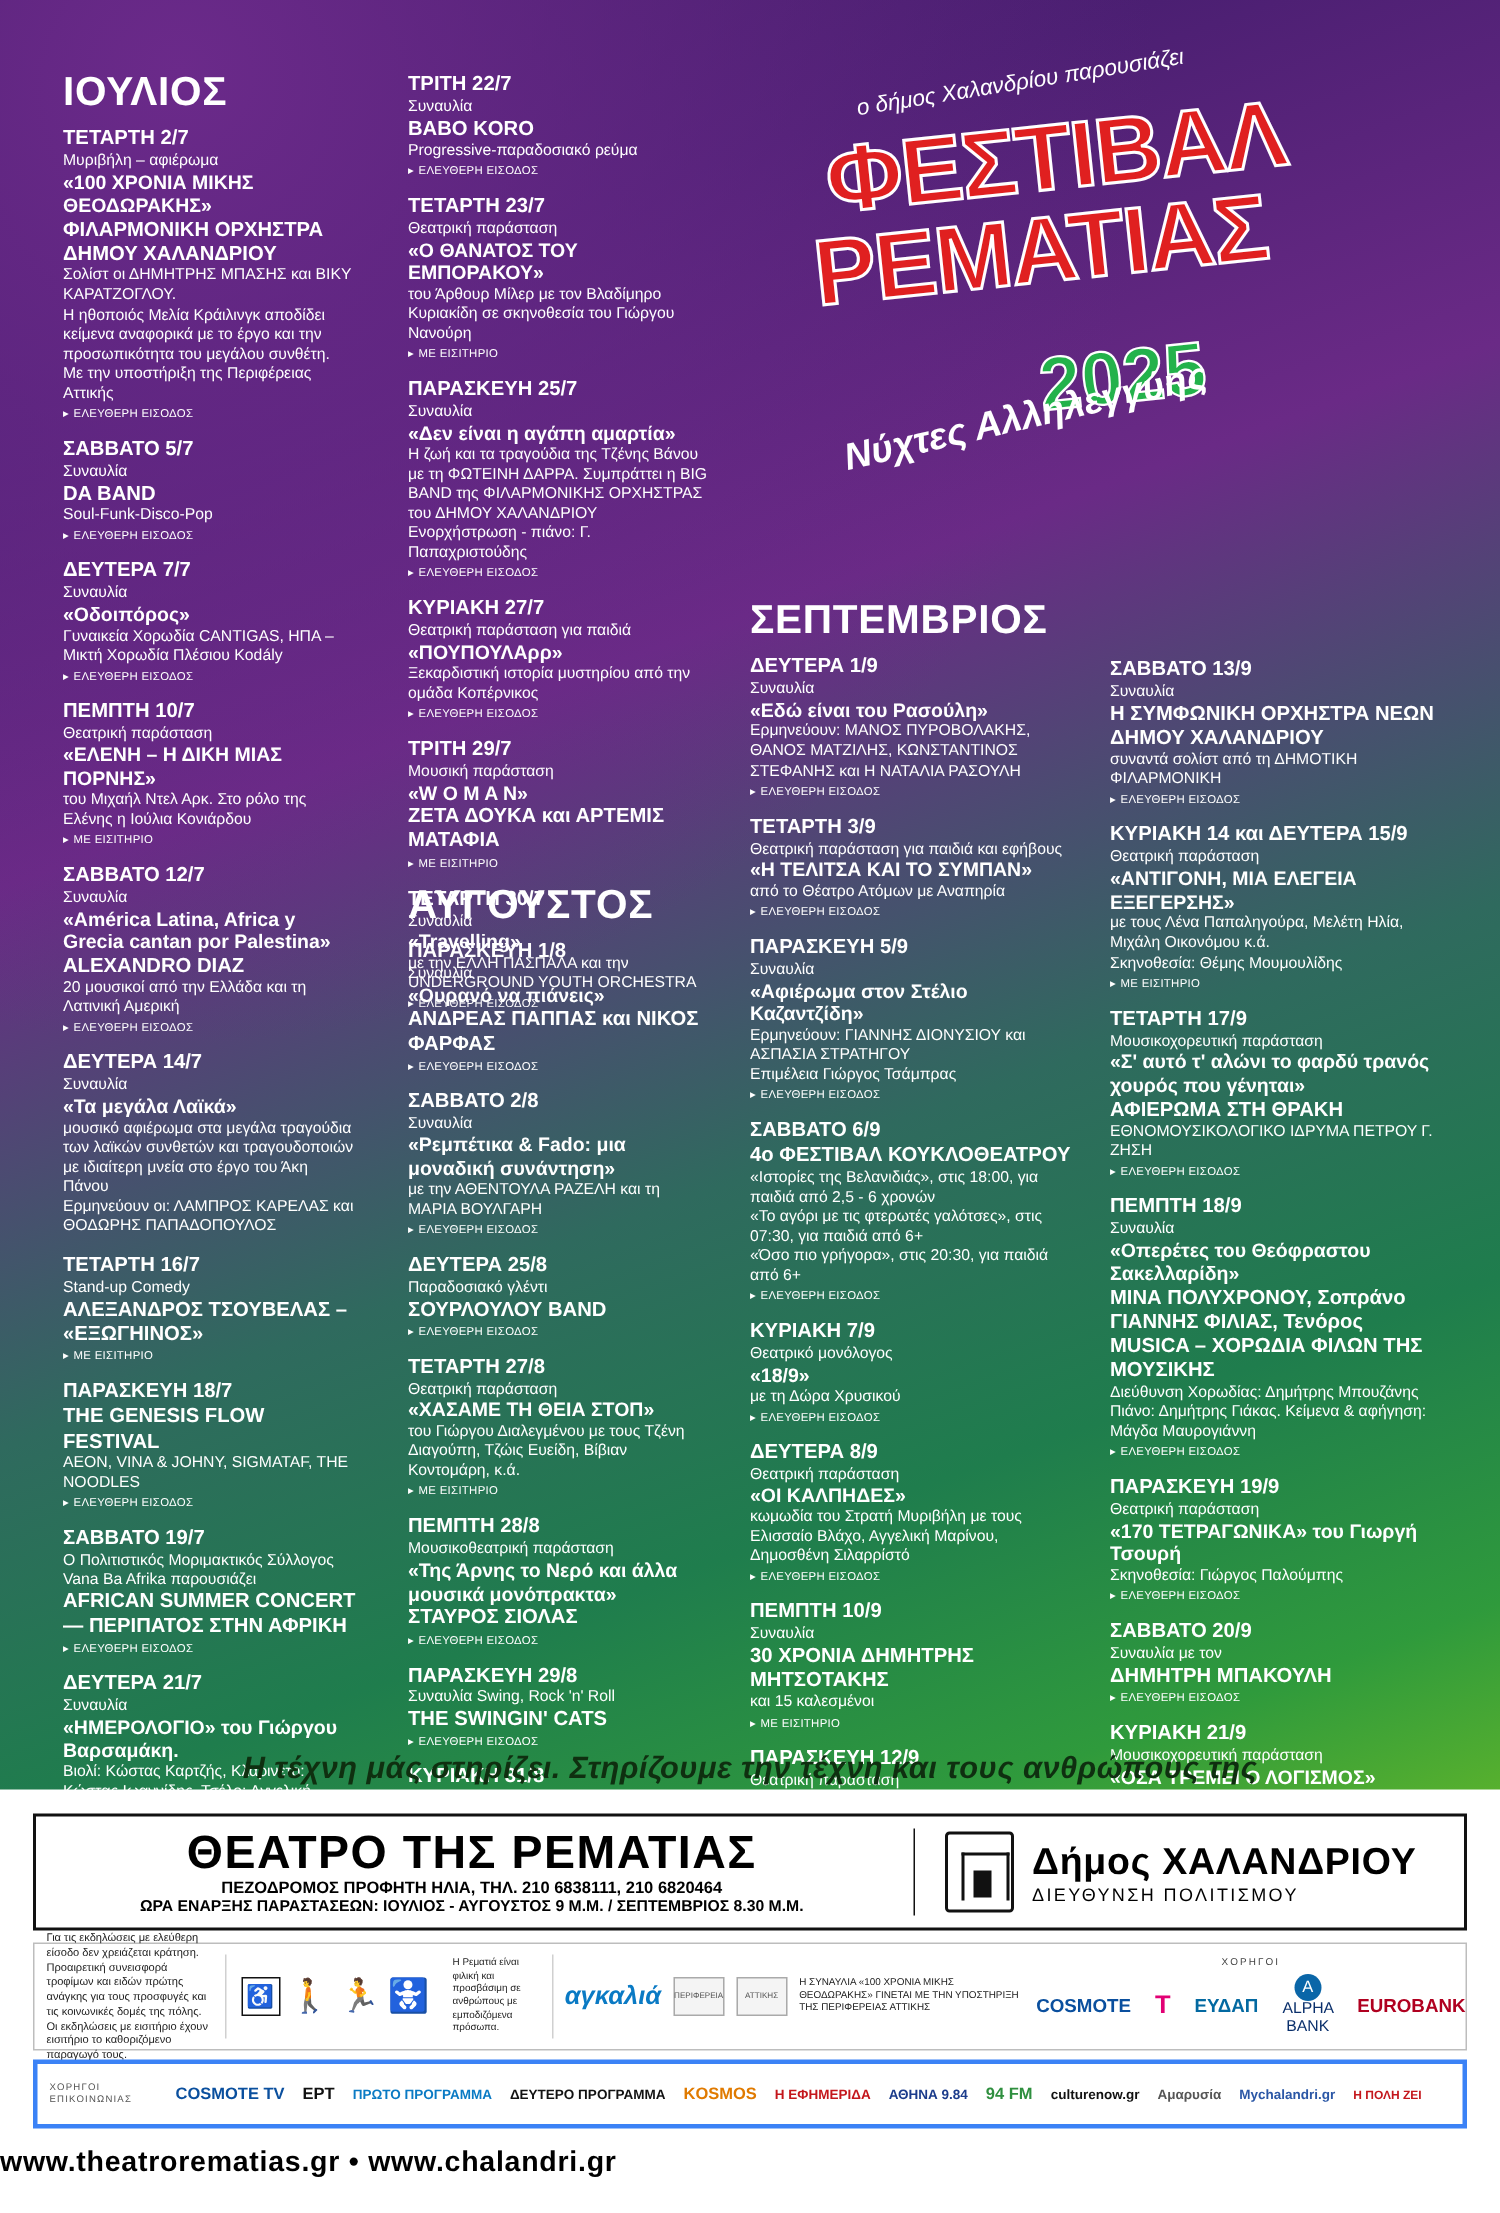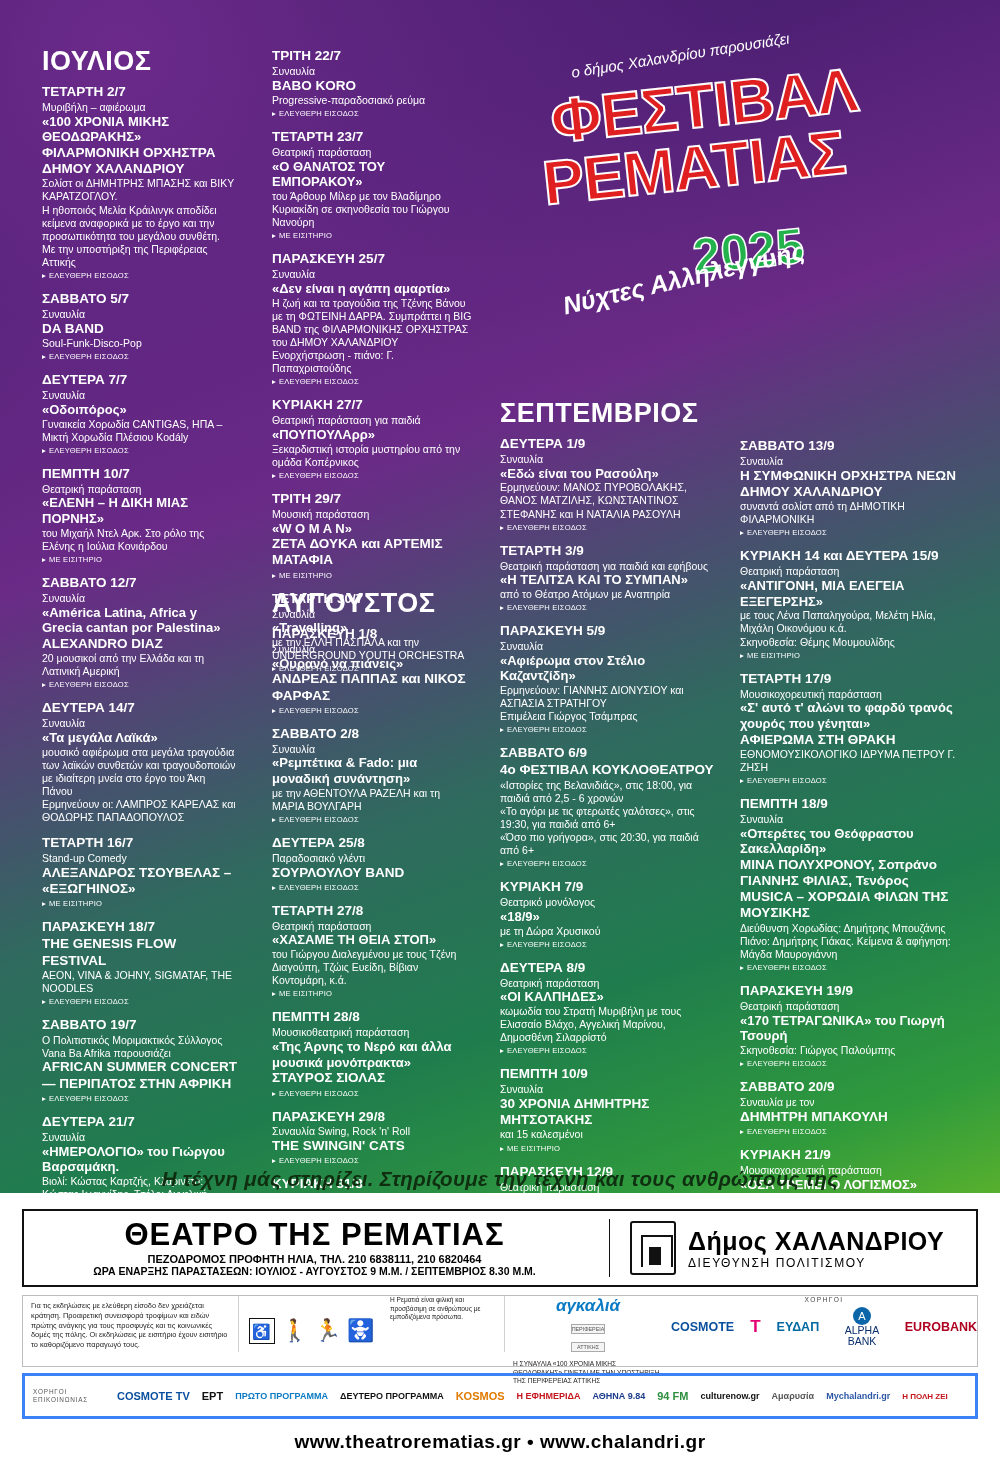--- a/index.html
+++ b/index.html
@@ -111,32 +111,32 @@
   }
   .crest:after {
     content:""; position:absolute; left:17px; top:24px; width:12px; height:18px;
     background:#111;
   }
   .muni-txt .m1 { font-size:25px; font-weight:bold; letter-spacing:.5px; }
   .muni-txt .m2 { font-size:12px; letter-spacing:1.6px; }
 
   .infobar {
     position:absolute; left:22px; top:92px; width:956px; height:72px;
-    border:1px solid #bdbdbd; display:flex; 
+    border:1px solid #bdbdbd; display:flex; align-items:center;
   }
   .info-text { width:215px; font-size:7.4px; line-height:1.32; padding:5px 8px; color:#222; }
   .vline { width:1px; height:56px; background:#d0d0d0; }
   .access-icons { display:flex; align-items:center; gap:7px; padding:0 10px; }
   .acc {
     width:26px; height:26px; border:1.5px solid #111; display:flex; align-items:center;
     justify-content:center; font-size:15px; line-height:1;
   }
   .acc.plain { border:none; font-size:22px; }
   .access-note { width:120px; font-size:6.6px; line-height:1.3; padding:0 6px; color:#222; }
-  .hug { display:flex; align-items:center; gap:8px; padding:0 8px;flex-direction:column; }
+  .hug { display:flex; align-items:center; gap:8px; padding:0 8px; }
   .hug-logo { font-size:17px; font-style:italic; font-weight:bold; color:#0a7ac4; }
   .sq { width:34px; height:26px; border:1px solid #aaa; background:#f4f4f4; font-size:5.4px;
         display:flex; align-items:center; justify-content:center; text-align:center; color:#555; padding:1px;}
   .hug-note { width:150px; font-size:6.6px; line-height:1.3; color:#222; }
   .sponsors-right { flex:1; display:flex; flex-direction:column; align-items:center; gap:4px; }
   .sp-label { font-size:6.6px; letter-spacing:1.4px; color:#444; }
   .sp-row { display:flex; align-items:center; gap:16px; }
   .sp { font-size:12.5px; font-weight:bold; }
   .cosmote { color:#0a4f9e; }
   .tmag { color:#e20074; font-size:17px; }
@@ -158,21 +158,21 @@
   .m-kosmos { color:#e07a00; }
   .m-efsyn { color:#c4161c; font-size:9px; }
   .m-athina { color:#1b3b8b; font-size:9px; }
   .m-94 { color:#2f8f3f; }
   .m-culture { color:#111; font-size:9px; }
   .m-amarysia { color:#555; font-size:9px; }
   .m-mychal { color:#2b57a6; font-size:9px; }
   .m-poli { color:#c4161c; font-size:8px; }
 
   .urls {
-    position:absolute; left:0; top:228px; width:1000px; text-align:center;
+    position:absolute; left:0; top:228px; width:1000px; text-align:left;
     font-size:19px; font-weight:bold; letter-spacing:.5px;
   }
 </style>
 </head>
 <body>
 
 <div class="poster">
 
   <div class="program">
 
@@ -388,21 +388,21 @@
               <div class="kind">Συναυλία</div>
               <div class="ttl">«Αφιέρωμα στον Στέλιο Καζαντζίδη»</div>
               <div class="det">Ερμηνεύουν: ΓΙΑΝΝΗΣ ΔΙΟΝΥΣΙΟΥ και ΑΣΠΑΣΙΑ ΣΤΡΑΤΗΓΟΥ</div>
               <div class="note">Επιμέλεια Γιώργος Τσάμπρας</div>
               <div class="tag">ΕΛΕΥΘΕΡΗ ΕΙΣΟΔΟΣ</div>
             </div>
             <div class="ev">
               <div class="date">ΣΑΒΒΑΤΟ 6/9</div>
               <div class="big">4ο ΦΕΣΤΙΒΑΛ ΚΟΥΚΛΟΘΕΑΤΡΟΥ</div>
               <div class="det">«Ιστορίες της Βελανιδιάς», στις 18:00, για παιδιά από 2,5 - 6 χρονών</div>
-              <div class="det">«Το αγόρι με τις φτερωτές γαλότσες», στις 19:30, για παιδιά από 6+</div>
+              <div class="det">«Το αγόρι με τις φτερωτές γαλότσες», στις 07:30, για παιδιά από 6+</div>
               <div class="det">«Όσο πιο γρήγορα», στις 20:30, για παιδιά από 6+</div>
               <div class="tag">ΕΛΕΥΘΕΡΗ ΕΙΣΟΔΟΣ</div>
             </div>
             <div class="ev">
               <div class="date">ΚΥΡΙΑΚΗ 7/9</div>
               <div class="kind">Θεατρικό μονόλογος</div>
               <div class="ttl">«18/9»</div>
               <div class="det">με τη Δώρα Χρυσικού</div>
               <div class="tag">ΕΛΕΥΘΕΡΗ ΕΙΣΟΔΟΣ</div>
             </div>

